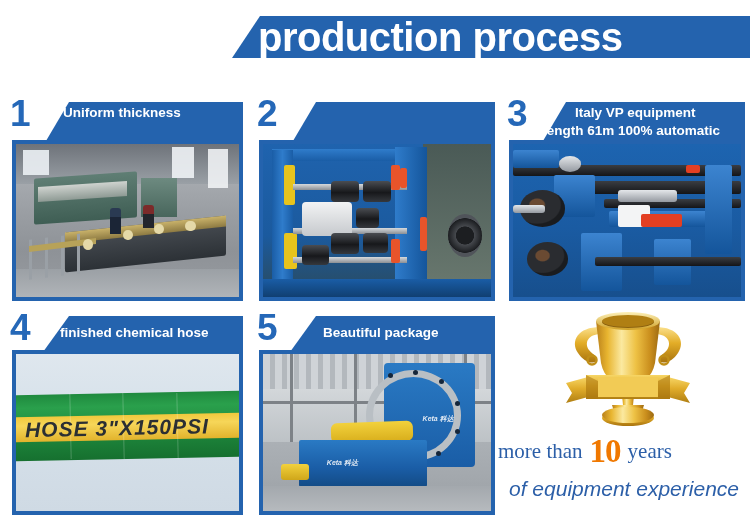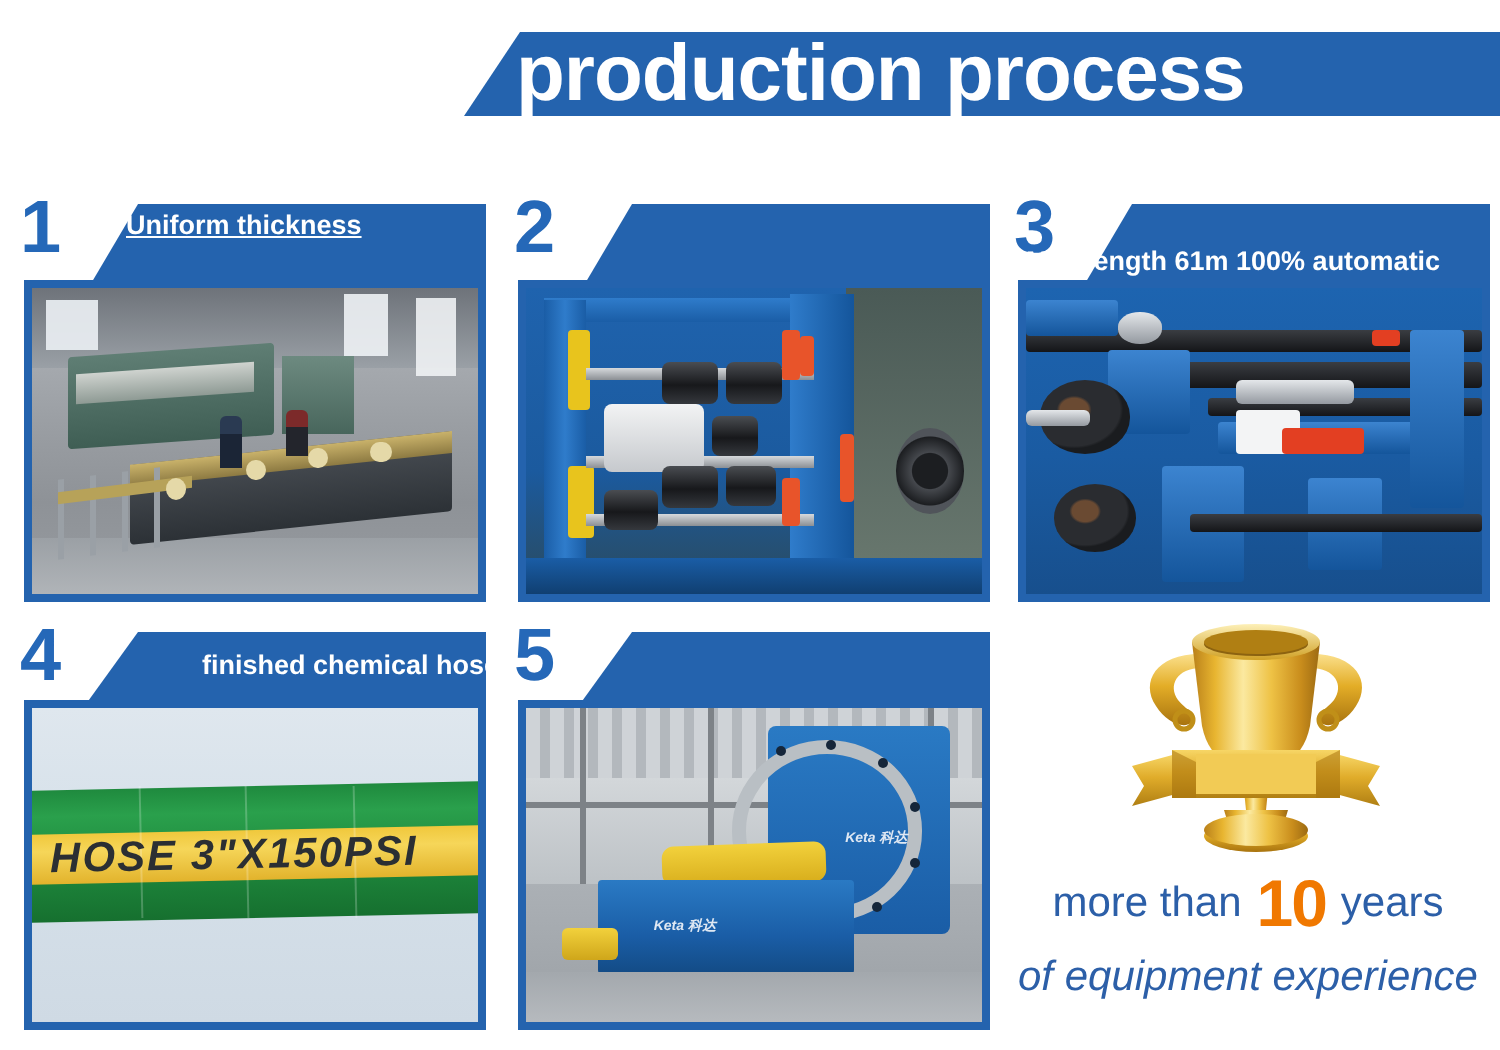--- a/index.html
+++ b/index.html
@@ -151,41 +151,41 @@
   .ph5 .logo{position:absolute;color:#dfe8f3;font-size:7px;font-style:italic;font-weight:bold;}
   .ph5 .floor{position:absolute;left:0;bottom:0;width:100%;height:16%;
     background:linear-gradient(to bottom,#a3a8ad,#b6babe);}
   .ph5 .bolt{position:absolute;width:5px;height:5px;background:#15263a;border-radius:50%;}
 
   
   #trophy-block{ position:absolute; left:498px; top:305px; width:252px; height:220px; }
   #trophy-svg{ position:absolute; left:60px; top:0; width:140px; height:125px; }
   #years-line{
     position:absolute; left:0; top:128px; width:252px; height:36px;
-    text-align:center; white-space:nowrap;
+    text-align:left; white-space:nowrap;font-family:Liberation Serif, serif;
   }
   #years-line .small{ color:#2c5fa8; font-size:21px; font-weight:normal; vertical-align:middle;}
   #years-line .big{ color:#f07800; font-size:33px; font-weight:bold; vertical-align:middle;
     letter-spacing:-1px; margin:0 3px;}
   #exp-line{
     position:absolute; left:0; top:172px; width:252px; height:30px;
     text-align:center; color:#2c5fa8; font-size:21px; font-style:italic;
     font-weight:normal; white-space:nowrap;
   }
 </style>
 </head>
 <body>
 
 <div id="title-banner"></div>
 <div id="title-text">production process</div>
 
 <div class="panel" style="left:8px; top:96px; width:235px; height:205px;">
   <div class="panel-num" style="left:2px; top:0;">1</div>
   <div class="panel-banner" style="left:35px; top:6px; width:200px; height:44px;"></div>
-  <div class="panel-banner-text" style="left:55px; top:8px;text-decoration:underline;">Uniform thickness</div>
+  <div class="panel-banner-text" style="left:55px; top:8px;">Uniform thickness</div>
   <div class="photo-frame" style="left:4px; top:44px; width:231px; height:161px;">
     <div class="photo ph1">
       <div class="ceiling"></div>
         <div class="win1"></div>
         <div class="win2"></div>
         <div class="win3"></div>
       <div class="floor"></div>
       <div class="mach"></div>
         <div class="mach2"></div>
         <div class="machR"></div>
@@ -230,20 +230,21 @@
       <div class="org" style="left:69%;top:48%;width:3%;height:22%;"></div>
       <div class="wheel"></div>
       <div class="base"></div>
     </div>
   </div>
 </div>
 
 <div class="panel" style="left:505px; top:96px; width:240px; height:205px;">
   <div class="panel-num" style="left:2px; top:0;">3</div>
   <div class="panel-banner" style="left:35px; top:6px; width:205px; height:44px;"></div>
+  <div class="panel-banner-text" style="left:70px; top:8px;">Italy VP equipment</div>
   <div class="panel-banner-text" style="left:8px; top:26px;">Max.length 61m  100% automatic</div>
   <div class="photo-frame" style="left:4px; top:44px; width:236px; height:161px;">
     <div class="photo ph3">
       <div class="bar" style="left:0;top:14%;width:100%;height:7%;"></div>
       <div class="bar" style="left:28%;top:24%;width:72%;height:9%;"></div>
       <div class="bar" style="left:40%;top:36%;width:60%;height:6%;"></div>
       <div class="blu" style="left:0;top:4%;width:20%;height:12%;"></div>
       <div class="blu" style="left:18%;top:20%;width:18%;height:28%;"></div>
       <div class="blu" style="left:42%;top:44%;width:50%;height:10%;"></div>
       <div class="blu" style="left:30%;top:58%;width:18%;height:38%;"></div>
@@ -258,36 +259,37 @@
       <div class="red" style="left:56%;top:46%;width:18%;height:8%;"></div>
       <div class="red" style="left:76%;top:14%;width:6%;height:5%;"></div>
       <div class="bar" style="left:36%;top:74%;width:64%;height:6%;"></div>
     </div>
   </div>
 </div>
 
 <div class="panel" style="left:8px; top:310px; width:235px; height:208px;">
   <div class="panel-num" style="left:2px; top:0;">4</div>
   <div class="panel-banner" style="left:35px; top:6px; width:200px; height:36px;"></div>
-  <div class="panel-banner-text" style="left:52px; top:14px;margin-left:41px;">finished chemical hose</div>
+  <div class="panel-banner-text" style="left:52px; top:14px;">finished chemical hose</div>
   <div class="photo-frame" style="left:4px; top:40px; width:231px; height:165px;">
     <div class="photo ph4">
       <div class="green"></div>
       <div class="yellow"></div>
       <div class="seam" style="left:24%;"></div>
       <div class="seam" style="left:48%;"></div>
       <div class="seam" style="left:72%;"></div>
       <div class="hose-text">HOSE  3"X150PSI</div>
     </div>
   </div>
 </div>
 
 <div class="panel" style="left:255px; top:310px; width:240px; height:208px;">
   <div class="panel-num" style="left:2px; top:0;">5</div>
   <div class="panel-banner" style="left:35px; top:6px; width:205px; height:36px;"></div>
+  <div class="panel-banner-text" style="left:68px; top:14px;">Beautiful package</div>
   <div class="photo-frame" style="left:4px; top:40px; width:236px; height:165px;">
     <div class="photo ph5">
       <div class="roof"></div>
       <div class="wall"></div>
       <div class="beam" style="left:12%;top:0;width:3px;height:56%;"></div>
       <div class="beam" style="left:40%;top:0;width:3px;height:56%;"></div>
       <div class="beam" style="left:88%;top:0;width:3px;height:56%;"></div>
       <div class="beam" style="left:0;top:30%;width:100%;height:3px;"></div>
       <div class="ringblue"></div>
       <div class="ring"></div>

